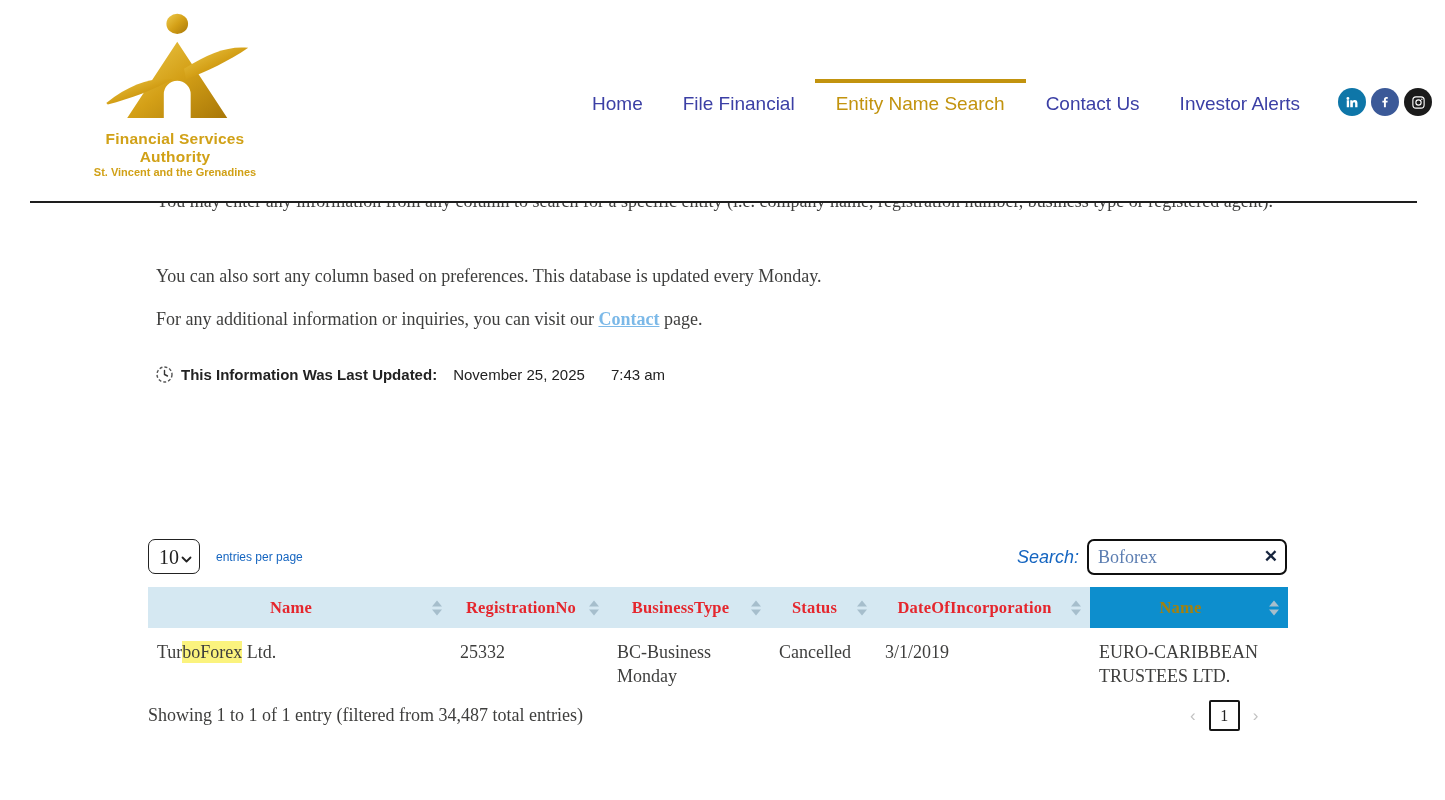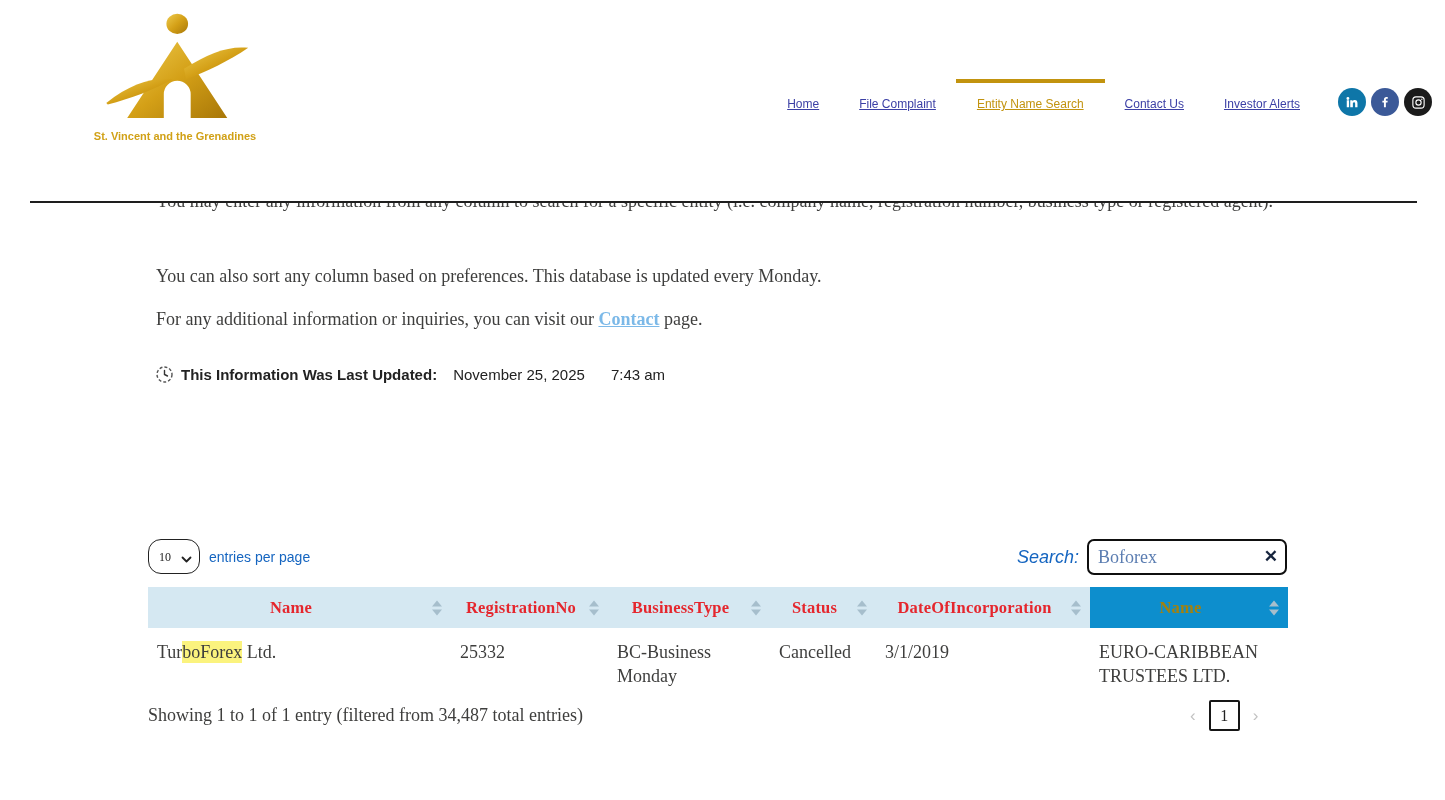--- a/index.html
+++ b/index.html
@@ -30,23 +30,23 @@
   }
   .logo{position:absolute;left:80px;top:12px;width:190px;text-align:center;cursor:pointer;}
   .logo svg{display:block;margin:0 auto;}
   .brand-line1{font-family:"Liberation Sans",sans-serif;font-weight:bold;font-size:15.5px;color:#D1A117;letter-spacing:.2px;}
   .brand-line2{font-family:"Liberation Sans",sans-serif;font-weight:bold;font-size:11px;color:#D1A117;}
   .header-right{
     position:absolute;top:79px;right:13px;height:46px;display:flex;align-items:center;
   }
   .main-nav{display:flex;align-items:stretch;height:46px;}
   .nav-item{
-    font-family:"Liberation Sans",sans-serif;font-size:12px;color:var(--nav-blue);
+    font-family:"Liberation Sans",sans-serif;font-size:19px;color:var(--nav-blue);
     display:flex;align-items:center;border-top:4px solid transparent;cursor:pointer;
-    margin:0 20px;white-space:nowrap;text-decoration:underline;
+    margin:0 20px;white-space:nowrap;
   }
   .nav-item.active{color:var(--gold);border-top-color:var(--gold);padding:0 21px;margin:0;text-align:center;}
   .social{display:flex;align-items:center;gap:5px;margin-left:18px;}
   .social-btn{width:28px;height:28px;border-radius:50%;display:flex;align-items:center;justify-content:center;cursor:pointer;}
   .social-btn.linkedin{background:#0E76A8;}
   .social-btn.facebook{background:#3B5998;}
   .social-btn.instagram{background:#1b1b1b;}
   .social-btn svg{display:block;}
   
   .content{position:absolute;top:0;left:0;width:1445px;height:800px;z-index:1;}
@@ -59,25 +59,25 @@
     position:absolute;left:156px;top:366px;display:flex;align-items:center;
     font-family:"Liberation Sans",sans-serif;font-size:15px;color:#222;
   }
   .clock-icon{margin-right:8px;display:flex;align-items:center;}
   .lu-label{font-weight:bold;margin-right:16px;}
   .lu-date{margin-right:26px;}
   
   .length-wrap{position:absolute;left:148px;top:539px;display:flex;align-items:center;}
   .length-select{
     -webkit-appearance:none;appearance:none;width:52px;height:35px;border:1.5px solid #222;
-    border-radius:13px;background:#fff;font-family:"Liberation Serif",serif;font-size:12px;
+    border-radius:7px;background:#fff;font-family:"Liberation Serif",serif;font-size:20px;
     color:#222;padding:0 18px 0 10px;cursor:pointer;
   }
   .select-chevron{position:absolute;left:33px;top:12px;pointer-events:none;}
-  .entries-label{font-family:"Liberation Sans",sans-serif;font-size:14px;color:var(--control-blue);margin-left:9px;}
+  .entries-label{font-family:"Liberation Sans",sans-serif;font-size:12px;color:var(--control-blue);margin-left:16px;}
   .search-wrap{position:absolute;top:539px;left:1017px;display:flex;align-items:center;}
   .search-label{font-family:"Liberation Sans",sans-serif;font-size:18px;color:var(--control-blue);margin-right:8px;font-style:italic;}
   .search-box{position:relative;}
   .search-input{
     width:200px;height:36px;border:2.5px solid #0f0f0f;border-radius:7px;background:#fff;
     font-family:"Liberation Serif",serif;font-size:18px;color:#5B7DB1;padding:0 30px 0 9px;outline:none;
   }
   .clear-btn{
     position:absolute;right:9px;top:7px;font-family:"Liberation Sans",sans-serif;
     font-weight:bold;font-size:17px;color:#16243D;cursor:pointer;line-height:22px;
@@ -219,27 +219,28 @@
             <stop offset="0" stop-color="#EECB4E"></stop>
             <stop offset="0.5" stop-color="#D4A017"></stop>
             <stop offset="1" stop-color="#A87708"></stop>
           </linearGradient>
         </defs>
         <ellipse cx="103" cy="16" rx="14.5" ry="13.5" fill="url(#goldg)"></ellipse>
         <path d="M103 40 L170 142 L121 142 L121 110 A18 18 0 0 0 85 110 L85 142 L36 142 Z" fill="url(#goldg)"></path>
         <path d="M112 76 C145 55 172 45 198 48 C172 66 142 80 115 90 Z" fill="url(#goldg)"></path>
         <path d="M8 122 C40 96 70 87 97 90 C72 104 40 116 10 124 Z" fill="url(#goldg)"></path>
       </svg>
+      <div class="brand-line1">Financial Services Authority</div>
       <div class="brand-line2">St. Vincent and the Grenadines</div>
     </div>
 
     <div class="header-right">
       <nav class="main-nav">
         <span class="nav-item">Home</span>
-        <span class="nav-item">File Complaint</span>
+        <span class="nav-item">File Financial</span>
         <span class="nav-item active">Entity Name Search</span>
         <span class="nav-item">Contact Us</span>
         <span class="nav-item">Investor Alerts</span>
       </nav>
       <div class="social">
         <span class="social-btn linkedin">
           <svg width="14" height="14" viewBox="0 0 24 24" fill="#fff">
               <path d="M4.98 3.5a2.49 2.49 0 1 1 0 4.98 2.49 2.49 0 0 1 0-4.98zM3 9h4v12H3zM9 9h3.8v1.7h.05c.53-1 1.83-2.05 3.77-2.05 4.03 0 4.78 2.65 4.78 6.1V21h-4v-5.5c0-1.31-.02-3-1.83-3-1.83 0-2.11 1.43-2.11 2.9V21H9z"></path>
             </svg>
         </span>

